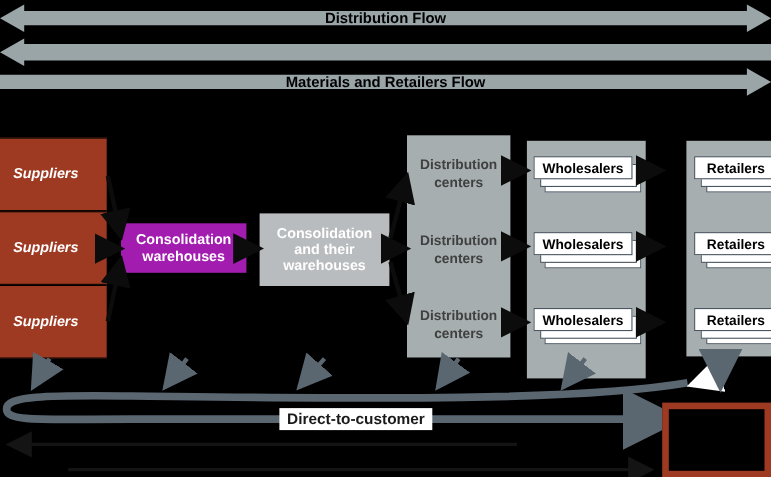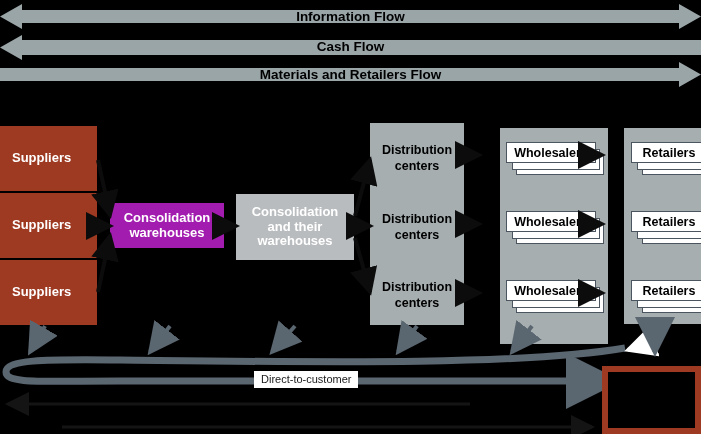--- a/index.html
+++ b/index.html
@@ -44,40 +44,41 @@
     line-height: 1.15;
   }
   .supplier-box {
     background: #9e3a22;
     color: #ffffff;
     border-top: 1px solid #000000;
     border-bottom: 1px solid #000000;
     justify-content: flex-start;
     padding-left: 12px;
     text-align: left;
+    font-style: italic;
   }
   .consol-box {
     background: #a21caf;
     color: #ffffff;
   }
   .manuf-box {
     background: #b9bcbe;
     color: #ffffff;
   }
   .panel {
     position: absolute;
     background: #a6aeb0;
   }
   .dc-label {
     position: absolute;
     width: 100%;
     text-align: center;
     font-size: 12.5px;
     font-weight: bold;
-    color: #000000;
+    color: #404040;
     line-height: 1.3;
   }
   .stack {
     position: absolute;
     width: 100%;
     height: 40px;
   }
   .card {
     position: absolute;
     box-sizing: border-box;
@@ -90,22 +91,22 @@
     justify-content: center;
     font-size: 12.5px;
     font-weight: bold;
     color: #000000;
     white-space: nowrap;
   }
   .dtc-label {
     position: absolute;
     background: #ffffff;
     color: #1a1a1a;
-    font-size: 11px;
-    font-weight: normal;
+    font-size: 14px;
+    font-weight: bold;
     padding: 2px 7px 3px 7px;
     line-height: 1.1;
     white-space: nowrap;
   }
   .customer-box {
     position: absolute;
     box-sizing: border-box;
     border: 6px solid #9e3a22;
     background: #000000;
     display: flex;
@@ -123,22 +124,21 @@
 
   <svg class="svg-layer" viewBox="0 0 701 434">
 
     <polygon points="0,16.5 22,4 22,10 679,10 679,4 701,16.5 679,29 679,23 22,23 22,29" fill="#9aa5a8"></polygon>
 
     <polygon points="0,47.5 22,35 22,40 701,40 701,55 22,55 22,60" fill="#9aa5a8"></polygon>
 
     <polygon points="0,68 679,68 679,62 701,74.5 679,87 679,81 0,81" fill="#9aa5a8"></polygon>
   </svg>
 
-  <div class="flow-label" style="top:10px;">Information Flow</div>
-  <div class="flow-label" style="top:40px;">Cash Flow</div>
+  <div class="flow-label" style="top:10px;">Distribution Flow</div>
   <div class="flow-label" style="top:68px;">Materials and Retailers Flow</div>
 
   <div class="box supplier-box" style="left:0px; top:125px; width:97px; height:67px;">Suppliers</div>
   <div class="box supplier-box" style="left:0px; top:192px; width:97px; height:67px;">Suppliers</div>
   <div class="box supplier-box" style="left:0px; top:259px; width:97px; height:67px;">Suppliers</div>
 
   <div class="box consol-box" style="left:110px; top:203px; width:114px; height:45px;">
     <div>
       <span>Consolidation</span><br>
       <span>warehouses</span>
@@ -161,21 +161,21 @@
     <div class="dc-label" style="top:88px;">
       <span>Distribution</span><br>
       <span>centers</span>
     </div>
     <div class="dc-label" style="top:156px;">
       <span>Distribution</span><br>
       <span>centers</span>
     </div>
   </div>
 
-  <div class="panel" style="left:500px; top:128px; width:108px; height:216px;">
+  <div class="panel" style="left:479px; top:128px; width:108px; height:216px;">
     <div class="stack" style="top:14px;">
       <div class="card" style="left:16px; top:12px; width:88px; height:21px;"></div>
       <div class="card" style="left:12px; top:7px; width:88px; height:21px;"></div>
       <div class="card card-top" style="left:6px; top:0px; width:90px; height:21px;">Wholesalers</div>
     </div>
     <div class="stack" style="top:83px;">
       <div class="card" style="left:16px; top:12px; width:88px; height:21px;"></div>
       <div class="card" style="left:12px; top:7px; width:88px; height:21px;"></div>
       <div class="card card-top" style="left:6px; top:0px; width:90px; height:21px;">Wholesalers</div>
     </div>

